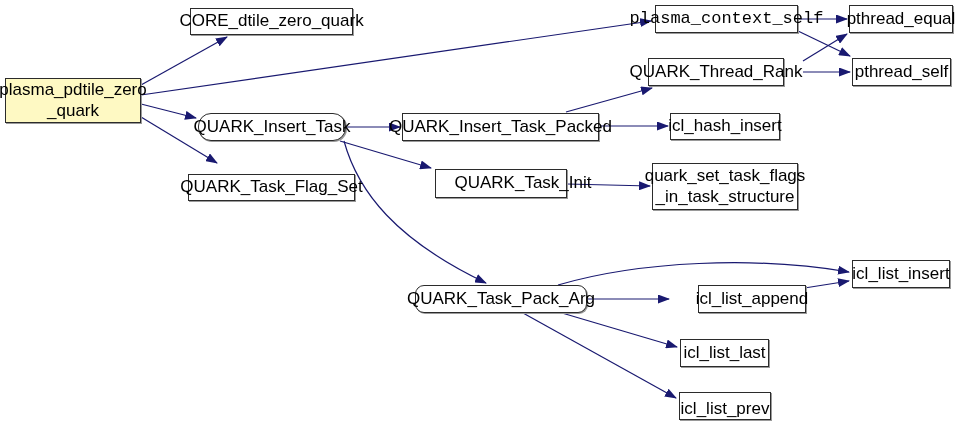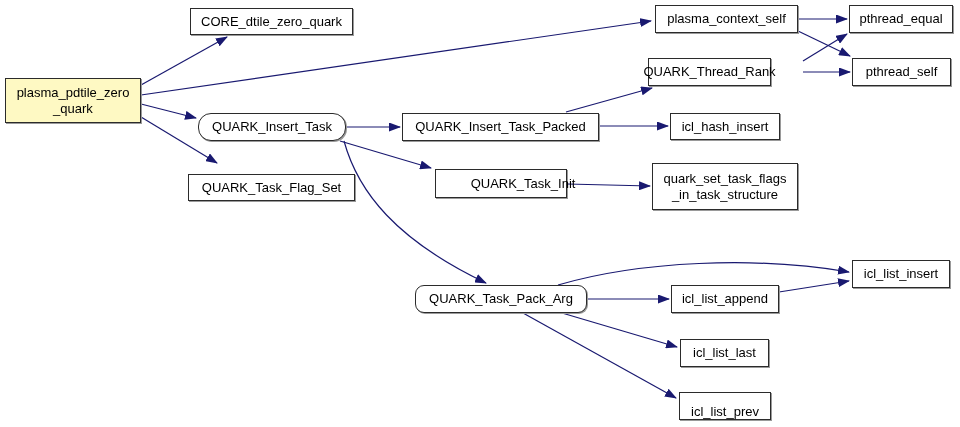--- a/index.html
+++ b/index.html
@@ -25,21 +25,21 @@
   .node {
     position: absolute;
     box-sizing: border-box;
     background: #ffffff;
     border: 1px solid #2b2b2b;
     box-shadow: 1px 1px 0 #9a9a9a;
     display: flex;
     align-items: center;
     justify-content: center;
     text-align: center;
-    font-size: 13px;
+    font-size: 17px;
     line-height: 1.18;
     color: #000000;
     white-space: pre-line;
     cursor: pointer;
   }
   .node.highlight {
     background: #fef9c3;
   }
 </style>
 </head>
@@ -71,30 +71,30 @@
         <path d="M588,299 L669,299" class="edge" marker-end="url(#arrowhead)"></path>
         <path d="M562,313 L677,347" class="edge" marker-end="url(#arrowhead)"></path>
         <path d="M523,313 L676,398" class="edge" marker-end="url(#arrowhead)"></path>
         <path d="M779,292 L849,281" class="edge" marker-end="url(#arrowhead)"></path>
       </g>
   </svg>
   <div id="node-group">
       <div class="node highlight" style="left: 5px; top: 78px; width: 136px; height: 45px;"><span>plasma_pdtile_zero
 _quark</span></div>
       <div class="node" style="left: 190px; top: 8px; width: 163px; height: 27px;"><span>CORE_dtile_zero_quark</span></div>
-      <div class="node" style="left: 655px; top: 5px; width: 143px; height: 28px;"><span>plasma_context_self</span></div>
+      <div class="node" style="left: 655px; top: 5px; width: 143px; height: 28px; font-family: Liberation Mono, monospace;"><span>plasma_context_self</span></div>
       <div class="node" style="left: 849px; top: 5px; width: 104px; height: 28px;"><span>pthread_equal</span></div>
       <div class="node" style="left: 852px; top: 58px; width: 99px; height: 28px; text-align: center;"><span>pthread_self</span></div>
-      <div class="node" style="left: 648px; top: 58px; width: 123px; height: 28px;"><span>QUARK_Thread_Rank</span></div>
+      <div class="node" style="left: 648px; top: 58px; width: 136px; height: 28px;"><span>QUARK_Thread_Rank</span></div>
       <div class="node" style="left: 198px; top: 113px; width: 148px; height: 28px; border-radius: 13px;"><span>QUARK_Insert_Task</span></div>
       <div class="node" style="left: 402px; top: 113px; width: 197px; height: 28px;"><span>QUARK_Insert_Task_Packed</span></div>
       <div class="node" style="left: 670px; top: 113px; width: 110px; height: 27px;"><span>icl_hash_insert</span></div>
       <div class="node" style="left: 188px; top: 165px; width: 167px; height: 27px; margin-top: 9px;"><span>QUARK_Task_Flag_Set</span></div>
       <div class="node" style="left: 435px; top: 169px; width: 132px; height: 29px; padding-left: 44px;"><span>QUARK_Task_Init</span></div>
       <div class="node" style="left: 652px; top: 163px; width: 146px; height: 47px;"><span>quark_set_task_flags
 _in_task_structure</span></div>
       <div class="node" style="left: 415px; top: 285px; width: 172px; height: 28px; border-radius: 9px;"><span>QUARK_Task_Pack_Arg</span></div>
       <div class="node" style="left: 852px; top: 260px; width: 98px; height: 28px;"><span>icl_list_insert</span></div>
-      <div class="node" style="left: 671px; top: 285px; width: 108px; height: 28px;"><span>icl_list_append</span></div>
+      <div class="node" style="left: 698px; top: 285px; width: 108px; height: 28px;"><span>icl_list_append</span></div>
       <div class="node" style="left: 680px; top: 339px; width: 89px; height: 28px;"><span>icl_list_last</span></div>
       <div class="node" style="left: 679px; top: 392px; width: 92px; height: 28px; align-items: flex-end;"><span>icl_list_prev</span></div>
     </div>
 </div>
 
 </body></html>

